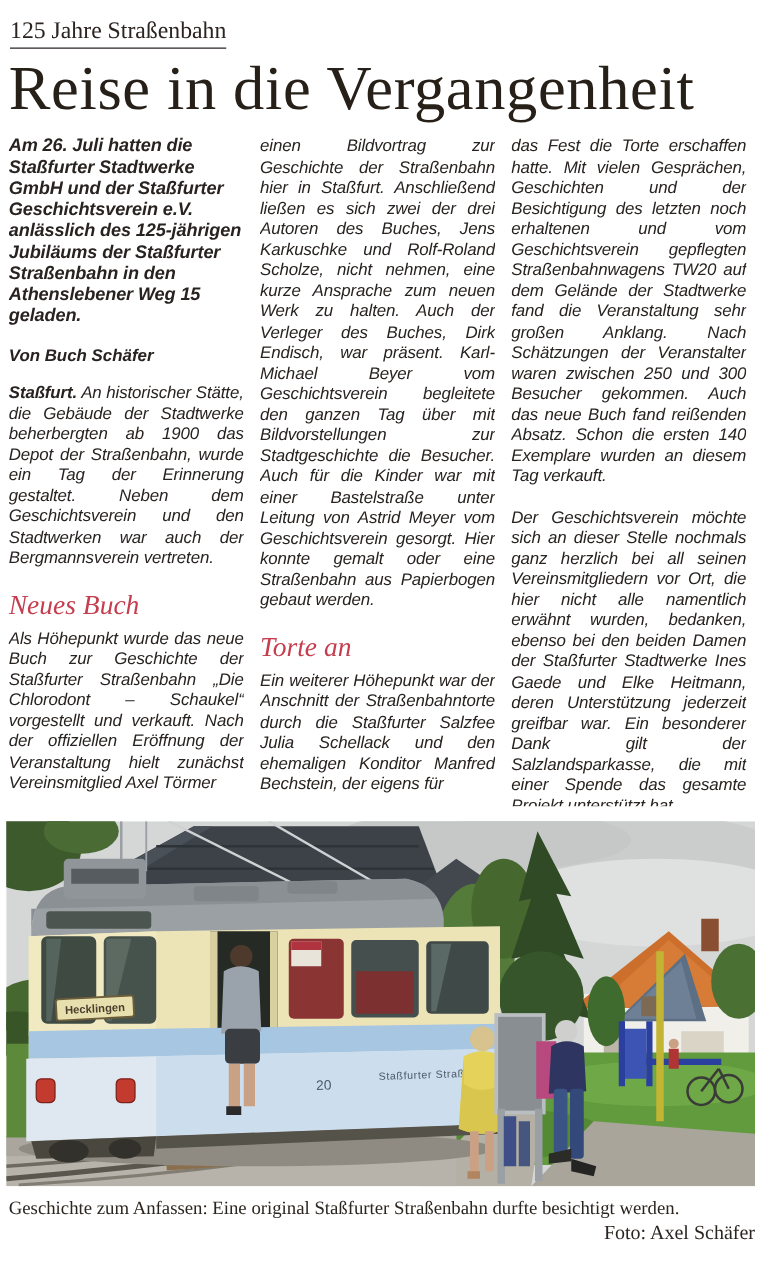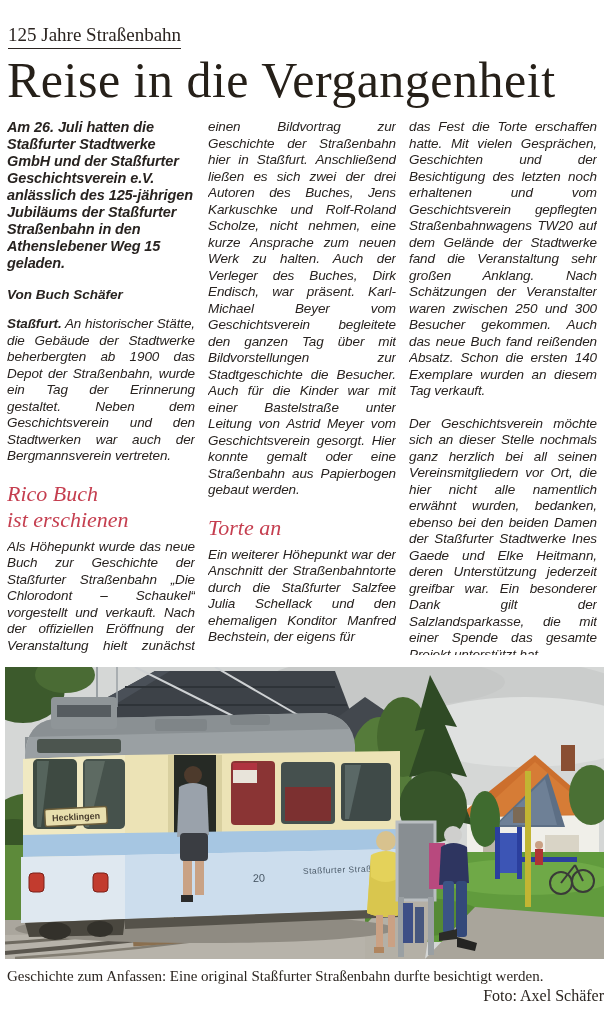--- a/index.html
+++ b/index.html
@@ -4,21 +4,21 @@
 <style>
   html,body{margin:0;padding:0;background:#fff;}
   .page{
     position:relative;
     width:609px;height:1024px;
     background:#fff;
     font-family:"Liberation Sans",sans-serif;
     color:#282320;
     overflow:hidden;
     box-sizing:border-box;
-    padding:24px 6px 0 7px;
+    padding:14px 6px 0 7px;
   }
   .kicker{
     display:inline-block;
     font-family:"Liberation Serif",serif;
     font-size:19px;
     color:#2b2420;
     border-bottom:1.5px solid #2b2420;
     padding-bottom:2px;
     margin-left:1px;
   }
@@ -105,22 +105,21 @@
   <div class="kicker">125 Jahre Straßenbahn</div>
   <h1 class="headline">Reise in die Vergangenheit</h1>
 
   <div class="columns">
 
     <div class="col">
       <div class="lead">Am 26. Juli hatten die Staßfurter Stadtwerke GmbH und der Staßfurter Geschichtsverein e.V. anlässlich des 125-jährigen Jubiläums der Staßfurter Straßenbahn in den Athenslebener Weg 15 geladen.</div>
       <div class="byline">Von Buch Schäfer</div>
       <p class="body-p"><span class="datebold">Staßfurt.</span><span> An historischer Stätte, die Gebäude der Stadtwerke beherbergten ab 1900 das Depot der Straßenbahn, wurde ein Tag der Erinnerung gestaltet. Neben dem Geschichtsverein und den Stadtwerken war auch der Bergmannsverein vertreten.</span></p>
       <h2 class="subhead">
-          <span>Rico Buch</span>
-          <span>ist erschienen</span>
+          <span>Neues Buch</span>
         </h2>
       <p class="body-p">Als Höhepunkt wurde das neue Buch zur Geschichte der Staßfurter Straßenbahn „Die Chlorodont – Schaukel“ vorgestellt und verkauft. Nach der offiziellen Eröffnung der Veranstaltung hielt zunächst Vereinsmitglied Axel Törmer</p>
     </div>
 
     <div class="col">
       <p class="body-p">einen Bildvortrag zur Geschichte der Straßenbahn hier in Staßfurt. Anschließend ließen es sich zwei der drei Autoren des Buches, Jens Karkuschke und Rolf-Roland Scholze, nicht nehmen, eine kurze Ansprache zum neuen Werk zu halten. Auch der Verleger des Buches, Dirk Endisch, war präsent. Karl-Michael Beyer vom Geschichtsverein begleitete den ganzen Tag über mit Bildvorstellungen zur Stadtgeschichte die Besucher. Auch für die Kinder war mit einer Bastelstraße unter Leitung von Astrid Meyer vom Geschichtsverein gesorgt. Hier konnte gemalt oder eine Straßenbahn aus Papierbogen gebaut werden.</p>
       <h2 class="subhead">
           <span>Torte an</span>
         </h2>
       <p class="body-p">Ein weiterer Höhepunkt war der Anschnitt der Straßenbahntorte durch die Staßfurter Salzfee Julia Schellack und den ehemaligen Konditor Manfred Bechstein, der eigens für</p>

